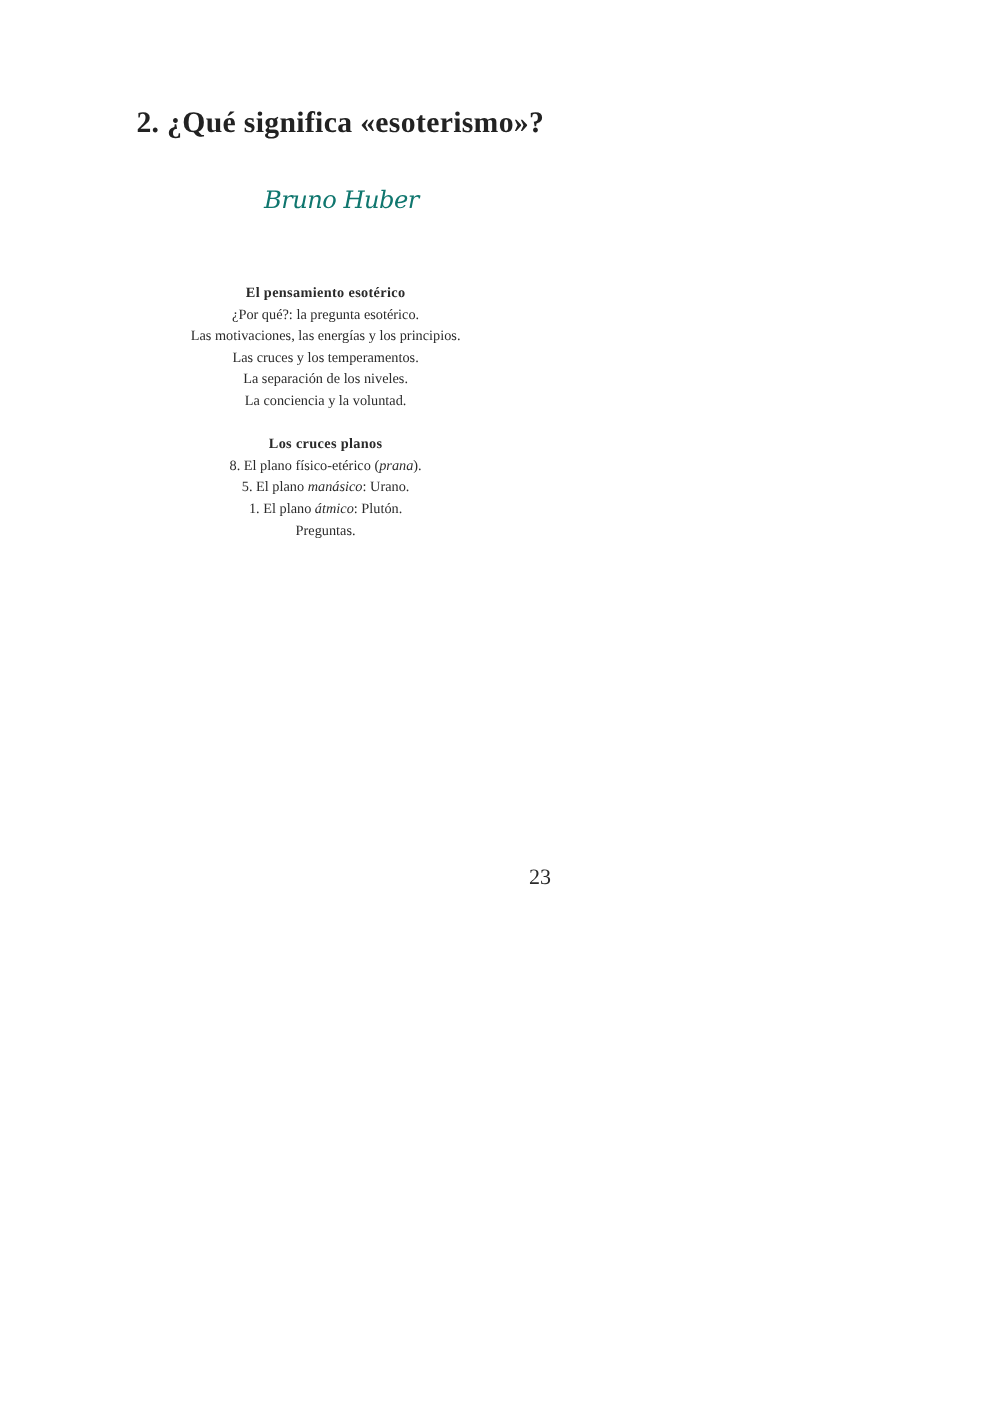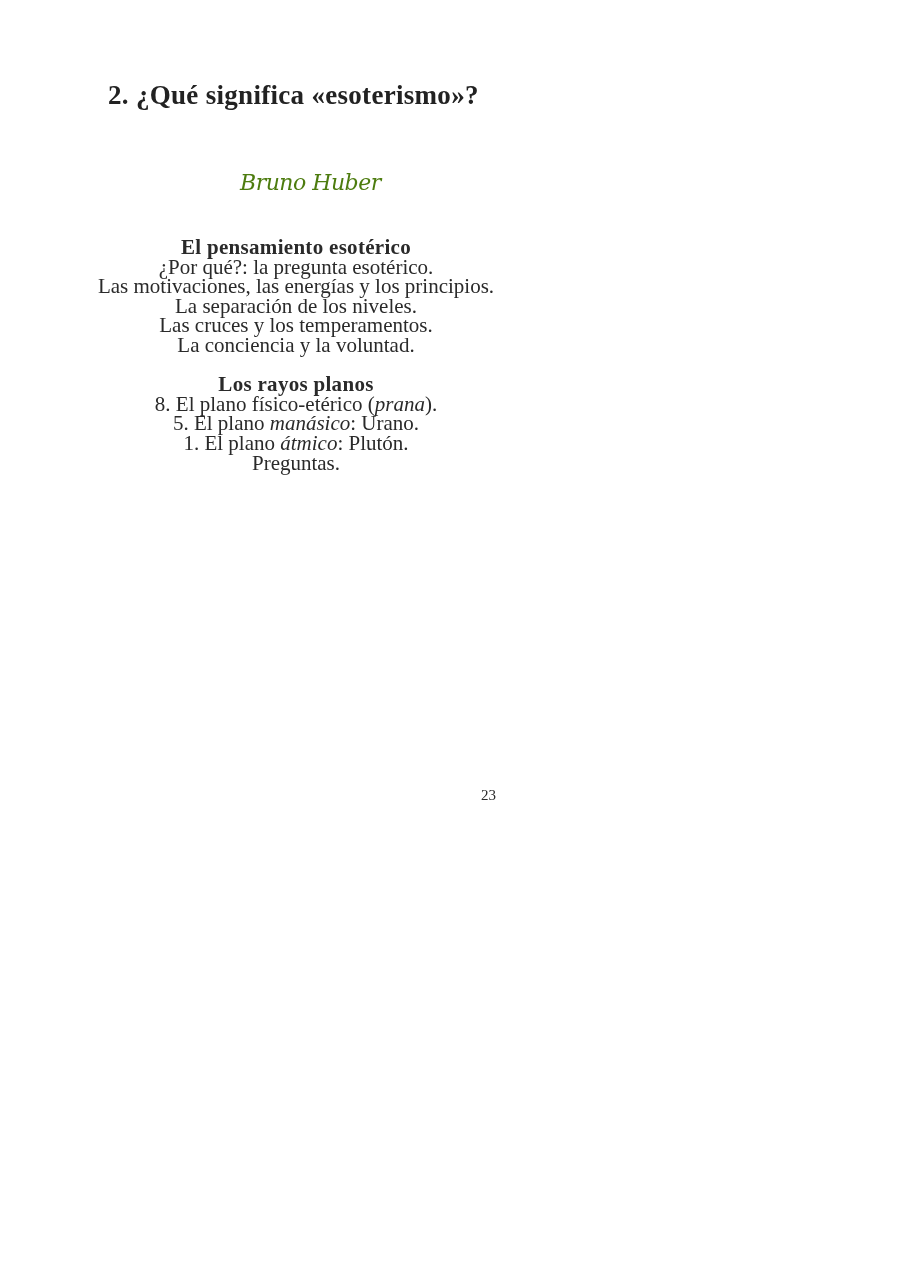--- a/index.html
+++ b/index.html
@@ -1,46 +1,46 @@
 <!DOCTYPE html>
 <html><head>
 <meta charset="utf-8">
 <style>
   html, body { margin: 0; padding: 0; background: #ffffff; }
   body { width: 905px; height: 1280px; position: relative; overflow: hidden;
          font-family: "Liberation Serif", "DejaVu Serif", serif; color: #2a2a2a; }
   .title { position: absolute; left: 108px; top: 80px; font-size: 27px; font-weight: bold;
-           letter-spacing: 0.3px; color: #222; margin: 0; white-space: nowrap; }
+           letter-spacing: 0.3px; color: #222; margin: 16px; white-space: nowrap; }
   .author { position: absolute; left: 240px; top: 170px; font-size: 22px; font-style: italic;
-            font-family: "DejaVu Serif", serif; color: #4d7c0f; letter-spacing: -0.5px; white-space: nowrap; }
-  .toc { position: absolute; left: 96px; width: 400px; top: 238px; text-align: center;
-         font-size: 21px; line-height: 19.6px; }
+            font-family: "DejaVu Serif", serif; color: #0f766e; letter-spacing: -0.5px; white-space: nowrap; }
+  .toc { position: absolute; left: 96px; width: 400px; top: 256px; text-align: center;
+         font-size: 13px; line-height: 19.6px; }
   .section { margin-bottom: 19.6px; }
   .heading { font-weight: bold; letter-spacing: 0.3px; }
   .line { white-space: nowrap; }
-  .page-num { position: absolute; left: 481px; top: 787px; font-size: 15px; }
+  .page-num { position: absolute; left: 481px; top: 787px; font-size: 20px; }
   i { font-style: italic; }
 </style>
 </head>
 <body>
 
 <h1 class="title">2. ¿Qué significa «esoterismo»?</h1>
 <div class="author">Bruno Huber</div>
 
 <div class="toc">
   <div class="section">
     <div class="heading">El pensamiento esotérico</div>
     <div class="line">¿Por qué?: la pregunta esotérico.</div>
     <div class="line">Las motivaciones, las energías y los principios.</div>
+    <div class="line">Las cruces y los temperamentos.</div>
     <div class="line">La separación de los niveles.</div>
-    <div class="line">Las cruces y los temperamentos.</div>
     <div class="line">La conciencia y la voluntad.</div>
   </div>
   <div class="section">
-    <div class="heading">Los rayos planos</div>
+    <div class="heading">Los cruces planos</div>
     <div class="line"><span>8. El plano físico-etérico (</span><i>prana</i><span>).</span></div>
     <div class="line"><span>5. El plano </span><i>manásico</i><span>: Urano.</span></div>
     <div class="line"><span>1. El plano </span><i>átmico</i><span>: Plutón.</span></div>
     <div class="line"><span>Preguntas.</span><i></i><span></span></div>
   </div>
 </div>
 
 <div class="page-num">23</div>
 
 </body></html>

